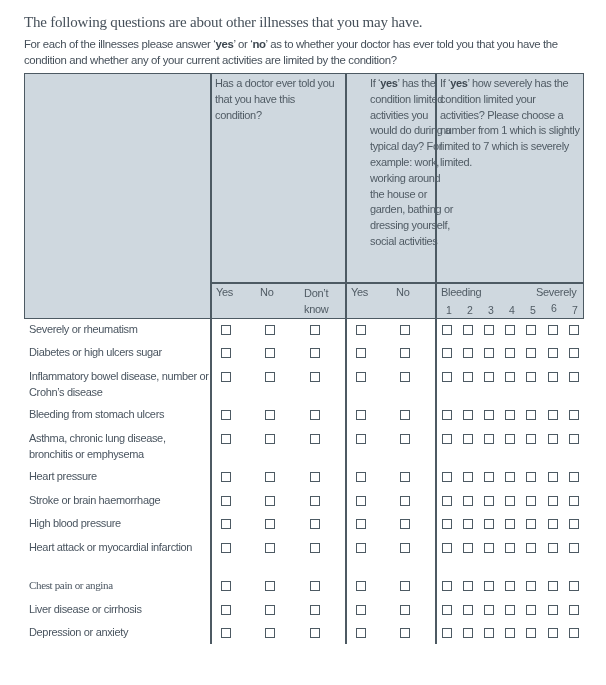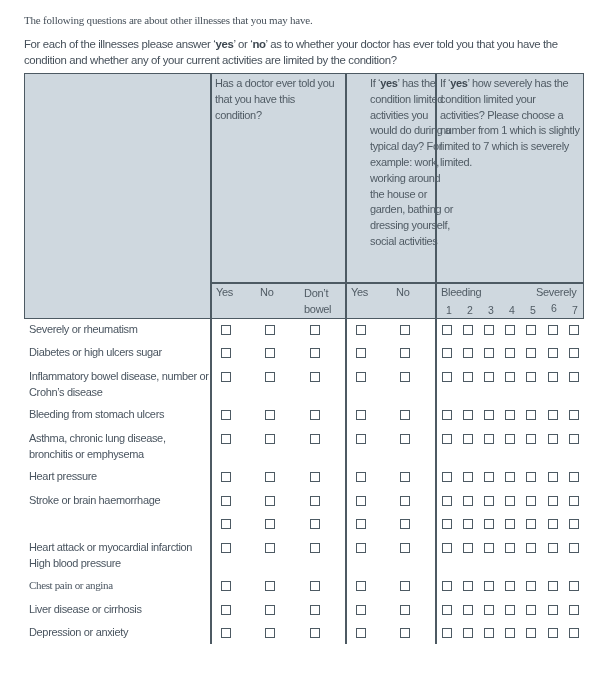--- a/index.html
+++ b/index.html
@@ -1,20 +1,20 @@
 <!DOCTYPE html>
 <html><head>
   <meta charset="utf-8">
   <style>
     * { box-sizing: border-box; margin: 0; padding: 0; }
     html, body { width: 606px; height: 685px; background: #ffffff; overflow: hidden; }
     body { position: relative; font-family: "Liberation Sans", sans-serif; color: #4a5560; }
     .intro1 {
       position: absolute; left: 24px; top: 14px;
-      font-family: "Liberation Serif", serif; font-size: 11px; color: #46505a; letter-spacing: -0.2px;
+      font-family: "Liberation Serif", serif; font-size: 15px; color: #46505a; letter-spacing: -0.2px;
     }
     .intro2 {
       position: absolute; left: 24px; top: 37px; width: 560px;
       font-size: 11.4px; line-height: 15.5px; color: #46505a; letter-spacing: -0.35px;
     }
     .intro2 b { color: #3d4750; }
     
     .hdr {
       position: absolute; left: 24px; top: 73px; width: 560px; height: 246px;
       background: #cfd8df; border: 1.5px solid #4d5a63;
@@ -48,21 +48,21 @@
 <div class="vline" style="left:210px; top:73px; height:571px;"></div>
 <div class="vline" style="left:345px; top:73px; height:571px;"></div>
 <div class="vline" style="left:435px; top:73px; height:571px;"></div>
 
 <div class="hcell" style="left:215px; top:76px; width:125px;">Has a doctor ever told you that you have this condition?</div>
 <div class="hcell" style="left:370px; top:76px; width:86px;"><span>If ‘</span><b>yes</b><span>’ has the condition limited activities you would do during a typical day? For example: work, working around the house or garden, bathing or dressing yourself, social activities</span></div>
 <div class="hcell" style="left:440px; top:76px; width:140px;"><span>If ‘</span><b>yes</b><span>’ how severely has the condition limited your activities? Please choose a number from 1 which is slightly limited to 7 which is severely limited.</span></div>
 
 <div class="sublabel" style="left:216px; top:285px;">Yes</div>
 <div class="sublabel" style="left:260px; top:285px;">No</div>
-<div class="sublabel" style="left:304px; top:285px; width:34px; line-height:16px;">Don’t bowel</div>
+<div class="sublabel" style="left:304px; top:285px; width:34px; line-height:16px;">Don’t know</div>
 <div class="sublabel" style="left:351px; top:285px;">Yes</div>
 <div class="sublabel" style="left:396px; top:285px;">No</div>
 <div class="sublabel" style="left:441px; top:285px;">Bleeding</div>
 <div class="sublabel" style="left:536px; top:285px;">Severely</div>
 
 <div class="num" style="left:446px; top:304px;">1</div>
 <div class="num" style="left:467px; top:304px;">2</div>
 <div class="num" style="left:488px; top:304px;">3</div>
 <div class="num" style="left:509px; top:304px;">4</div>
 <div class="num" style="left:530px; top:304px;">5</div>
@@ -154,21 +154,21 @@
     <div class="cb" style="left: 310px; top: 496px;"></div>
     <div class="cb" style="left: 356px; top: 496px;"></div>
     <div class="cb" style="left: 400px; top: 496px;"></div>
     <div class="cb" style="left: 442px; top: 496px;"></div>
     <div class="cb" style="left: 463px; top: 496px;"></div>
     <div class="cb" style="left: 484px; top: 496px;"></div>
     <div class="cb" style="left: 505px; top: 496px;"></div>
     <div class="cb" style="left: 526px; top: 496px;"></div>
     <div class="cb" style="left: 548px; top: 496px;"></div>
     <div class="cb" style="left: 569px; top: 496px;"></div>
-    <div class="row-label" style="top: 516px; margin-top: 40px;">High blood pressure</div>
+    <div class="row-label" style="top: 516px;">High blood pressure</div>
     <div class="cb" style="left: 221px; top: 519px;"></div>
     <div class="cb" style="left: 265px; top: 519px;"></div>
     <div class="cb" style="left: 310px; top: 519px;"></div>
     <div class="cb" style="left: 356px; top: 519px;"></div>
     <div class="cb" style="left: 400px; top: 519px;"></div>
     <div class="cb" style="left: 442px; top: 519px;"></div>
     <div class="cb" style="left: 463px; top: 519px;"></div>
     <div class="cb" style="left: 484px; top: 519px;"></div>
     <div class="cb" style="left: 505px; top: 519px;"></div>
     <div class="cb" style="left: 526px; top: 519px;"></div>

